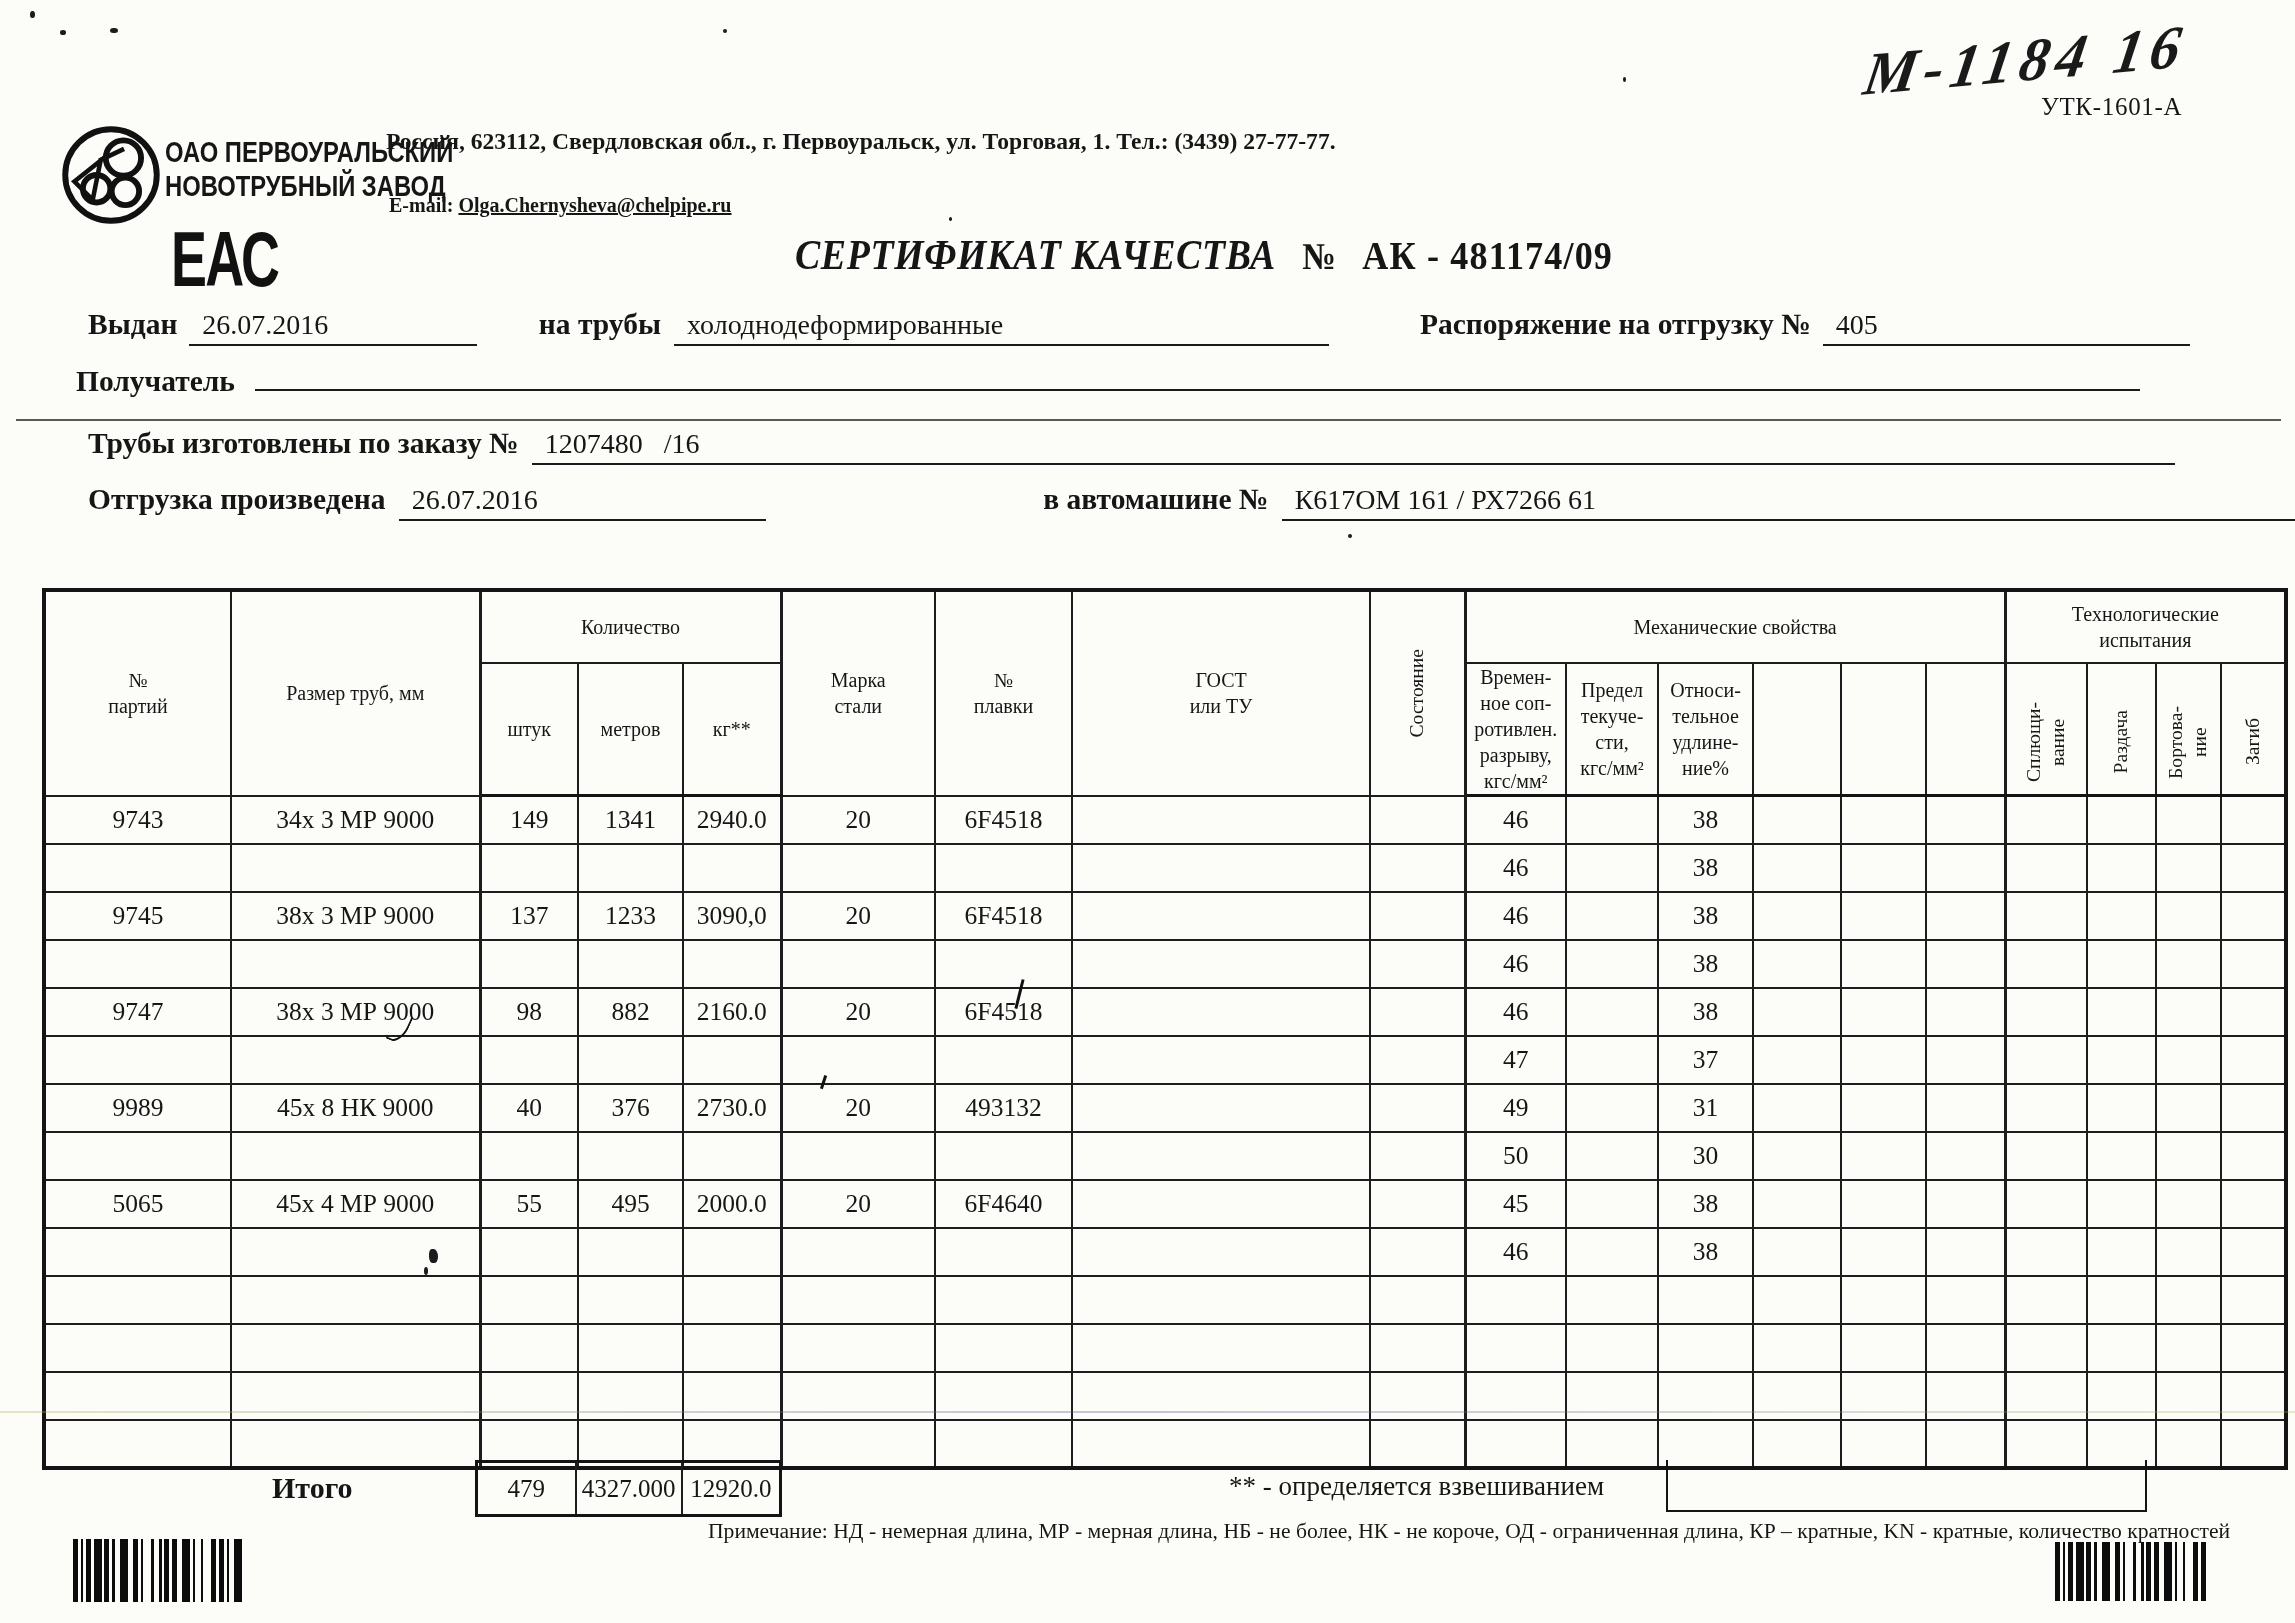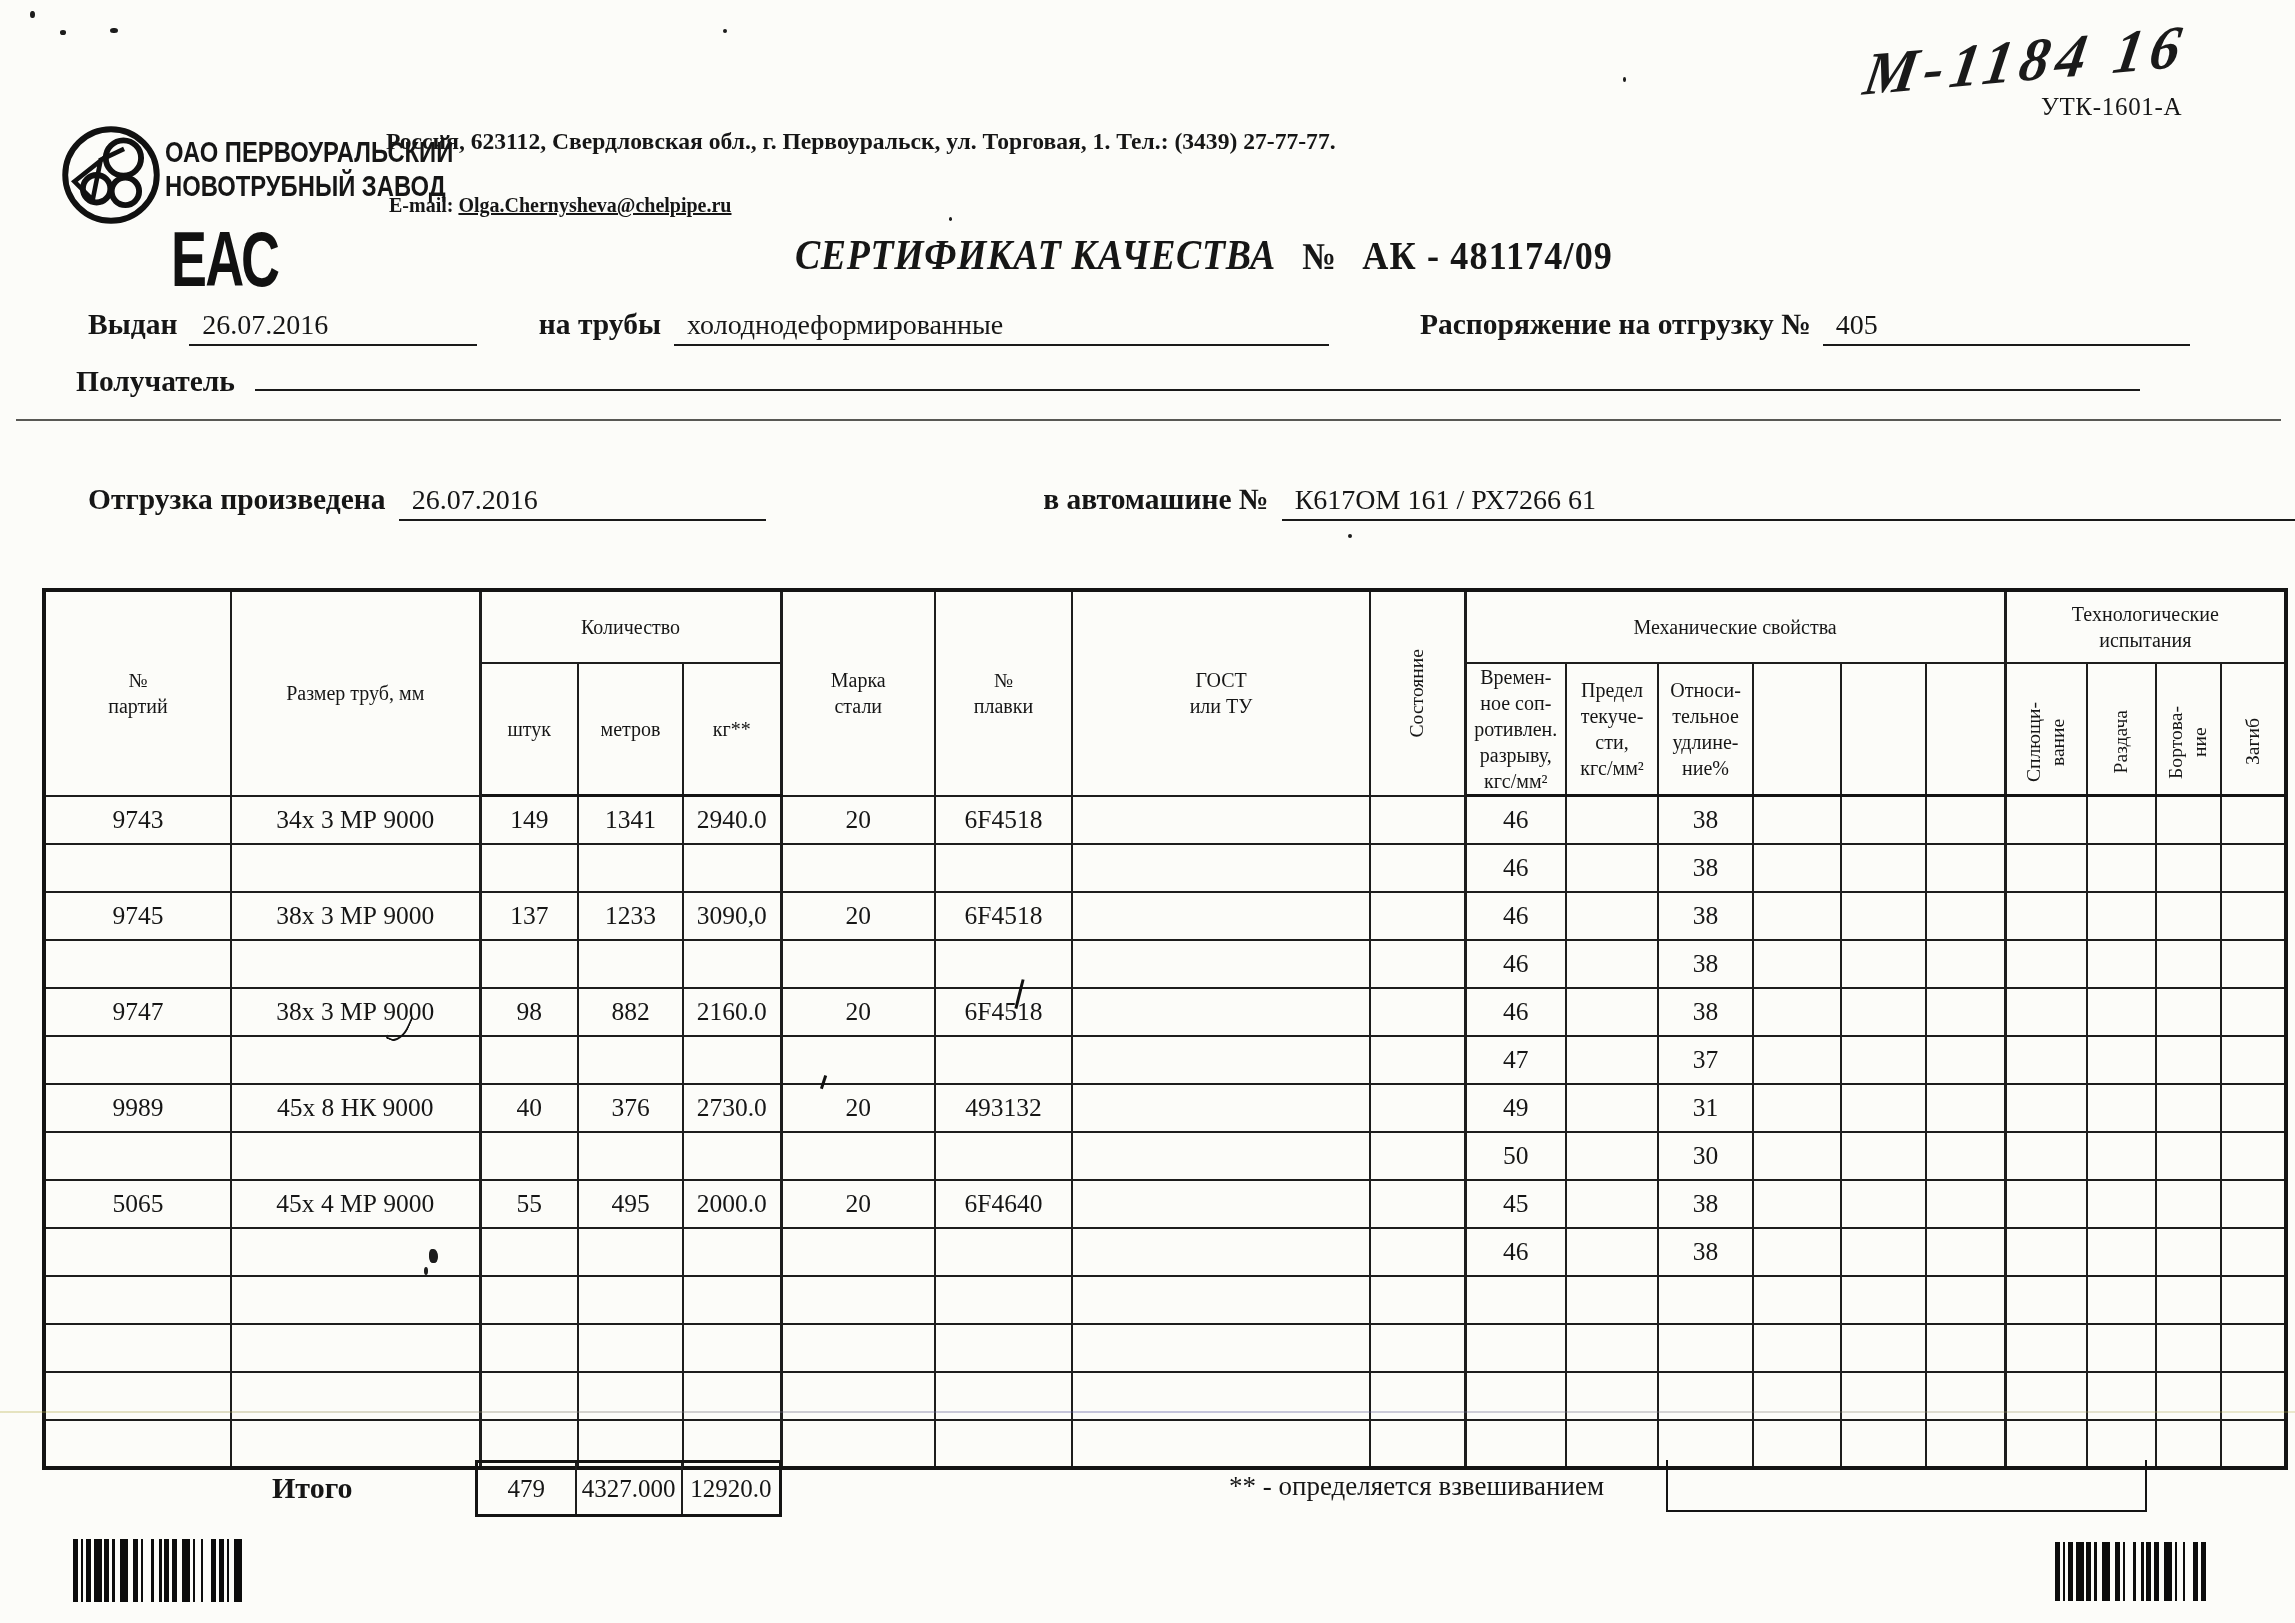--- a/index.html
+++ b/index.html
@@ -140,20 +140,24 @@
     <span class="val ul" style="min-width:367px; margin-left:9.2px;">405</span>
   </div>
 
   <div class="abs frm" style="left:76px; top:365px;">
     <span class="lbl">Получатель</span>
     <span class="val ul" style="min-width:1885px; margin-left:17px;"></span>
   </div>
 
   <div class="abs fold-line" style="top:419px;"></div>
 
+  <div class="abs frm" style="left:88px; top:427px;">
+    <span class="lbl">Трубы изготовлены по заказу №</span>
+    <span class="val ul" style="min-width:1643px; margin-left:10.5px; text-align:left; white-space:pre;">1207480   /16</span>
+  </div>
 
   <div class="abs frm" style="left:88px; top:483px;">
     <span class="lbl">Отгрузка произведена</span>
     <span class="val ul" style="min-width:367px; margin-left:10.5px;">26.07.2016</span>
     <span class="lbl" style="margin-left:275px;">в автомашине №</span>
     <span class="val ul" style="min-width:1073px; margin-left:10.5px; text-align:left;">К617ОМ 161 / РХ7266 61</span>
   </div>
 
 
   <table class="cert">
@@ -538,20 +542,21 @@
         <tr>
       <td>479</td>
       <td>4327.000</td>
       <td>12920.0</td>
     </tr>
   </tbody>
     </table>
   <div class="abs footnote" style="left:1229px; top:1471px;">** - определяется взвешиванием</div>
   <div class="abs right-box" style="left:1666px; top:1460px; width:481px; height:52px;"></div>
 
+  <div class="abs note" style="left:708px; top:1519px;">Примечание: НД - немерная длина, МР - мерная длина, НБ - не более, НК - не короче, ОД - ограниченная длина, КР – кратные, KN - кратные, количество кратностей</div>
 
   <div class="abs barcode" style="left:73px; top:1539px; height:63px;">
       <div class="bar" style="width: 5.2px;"></div>
       <div class="sp" style="width: 2.6px;"></div>
       <div class="bar" style="width: 2.6px;"></div>
       <div class="sp" style="width: 2.6px;"></div>
       <div class="bar" style="width: 5.2px;"></div>
       <div class="sp" style="width: 2.6px;"></div>
       <div class="bar" style="width: 7.9px;"></div>
       <div class="sp" style="width: 2.6px;"></div>

